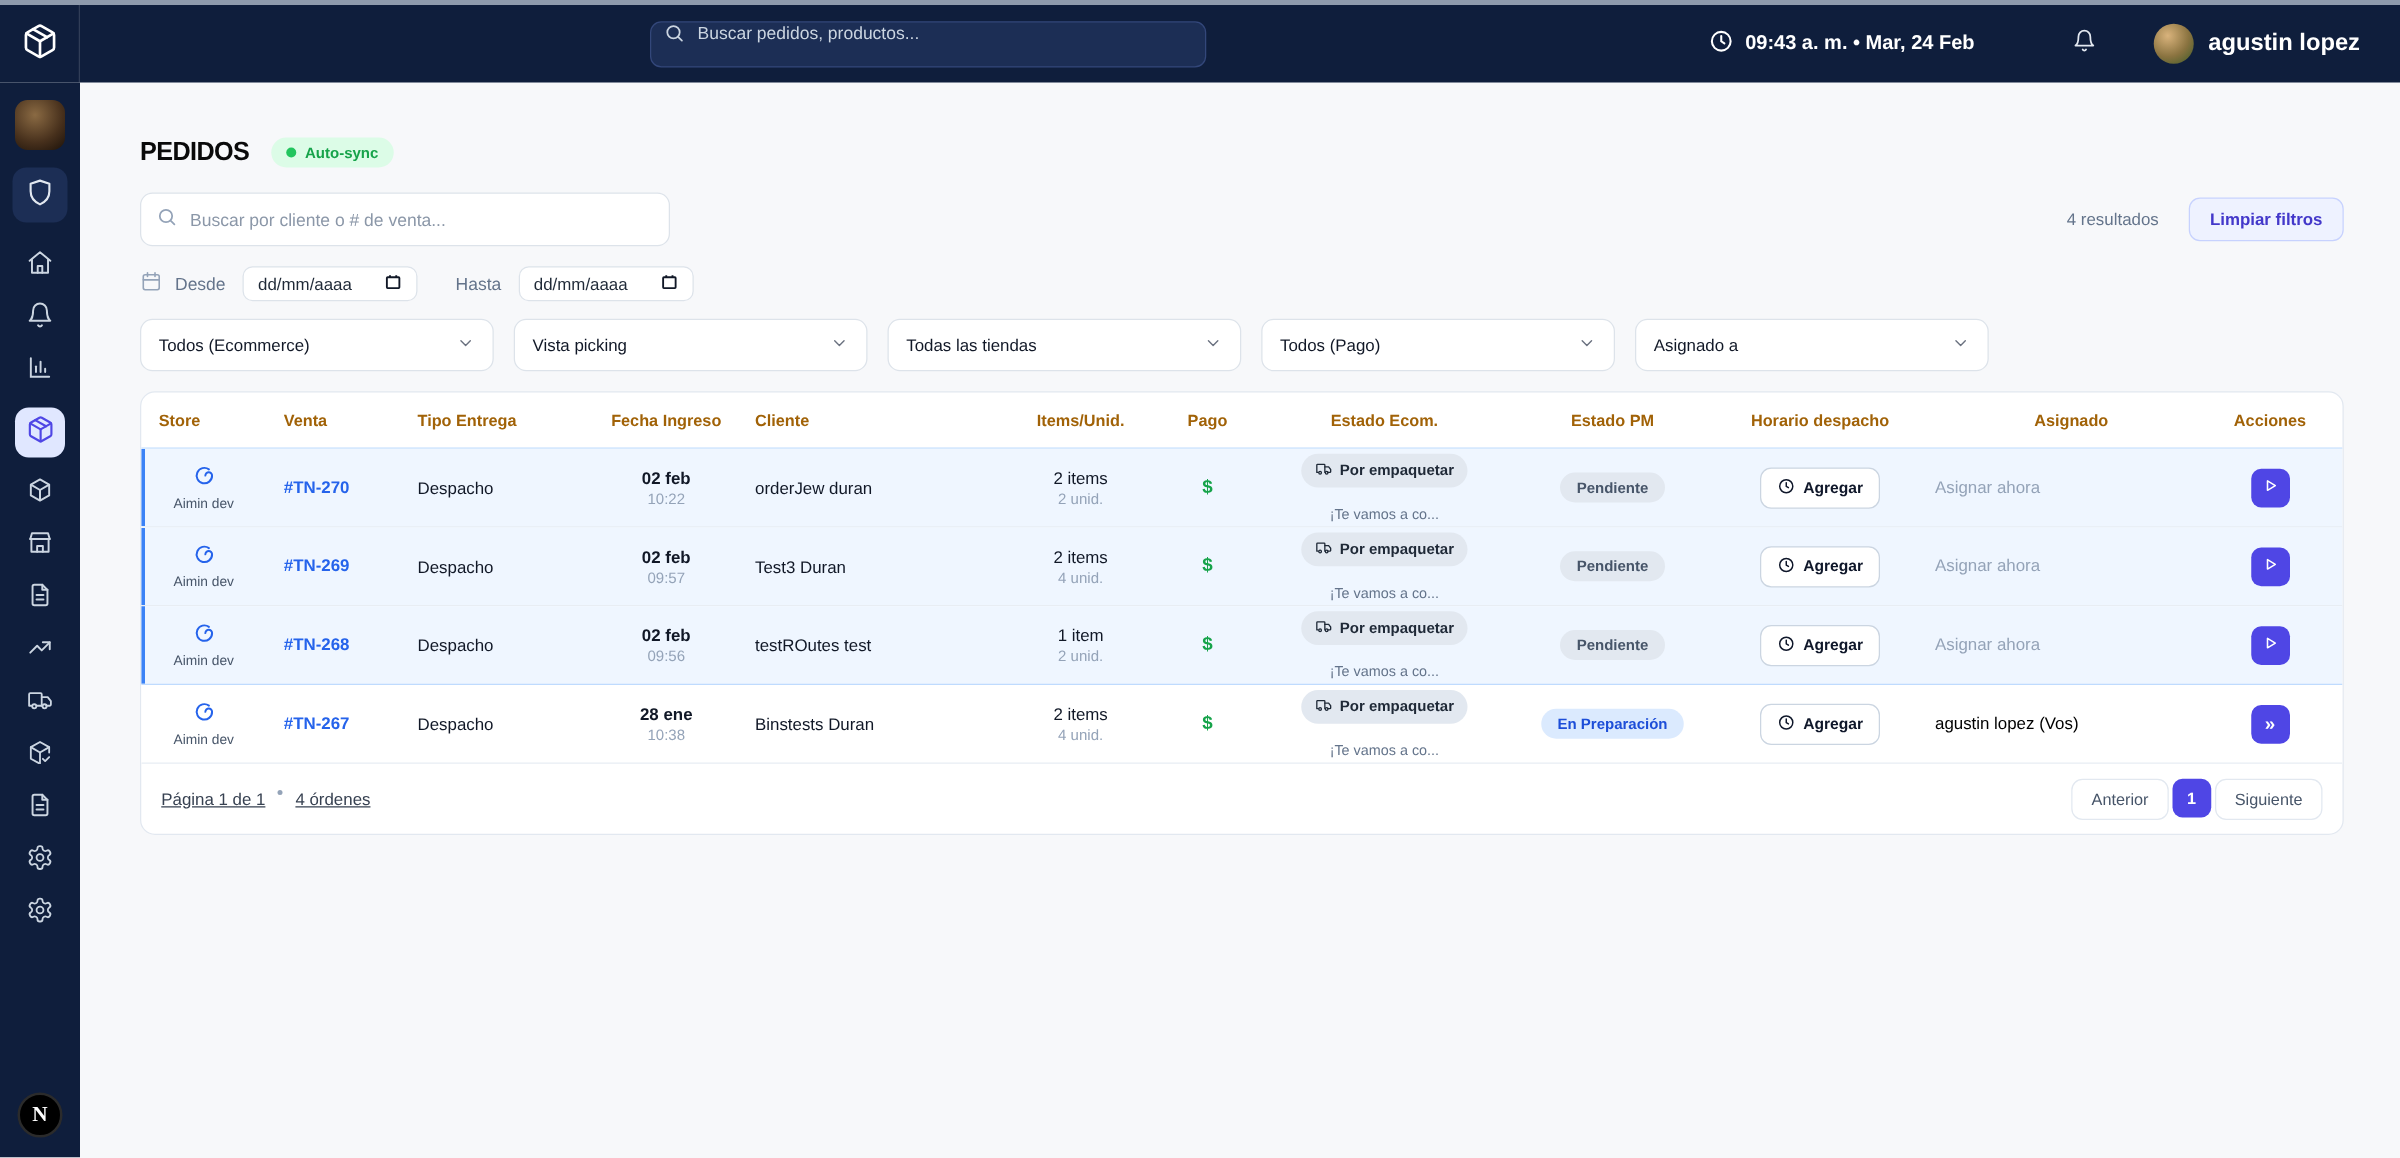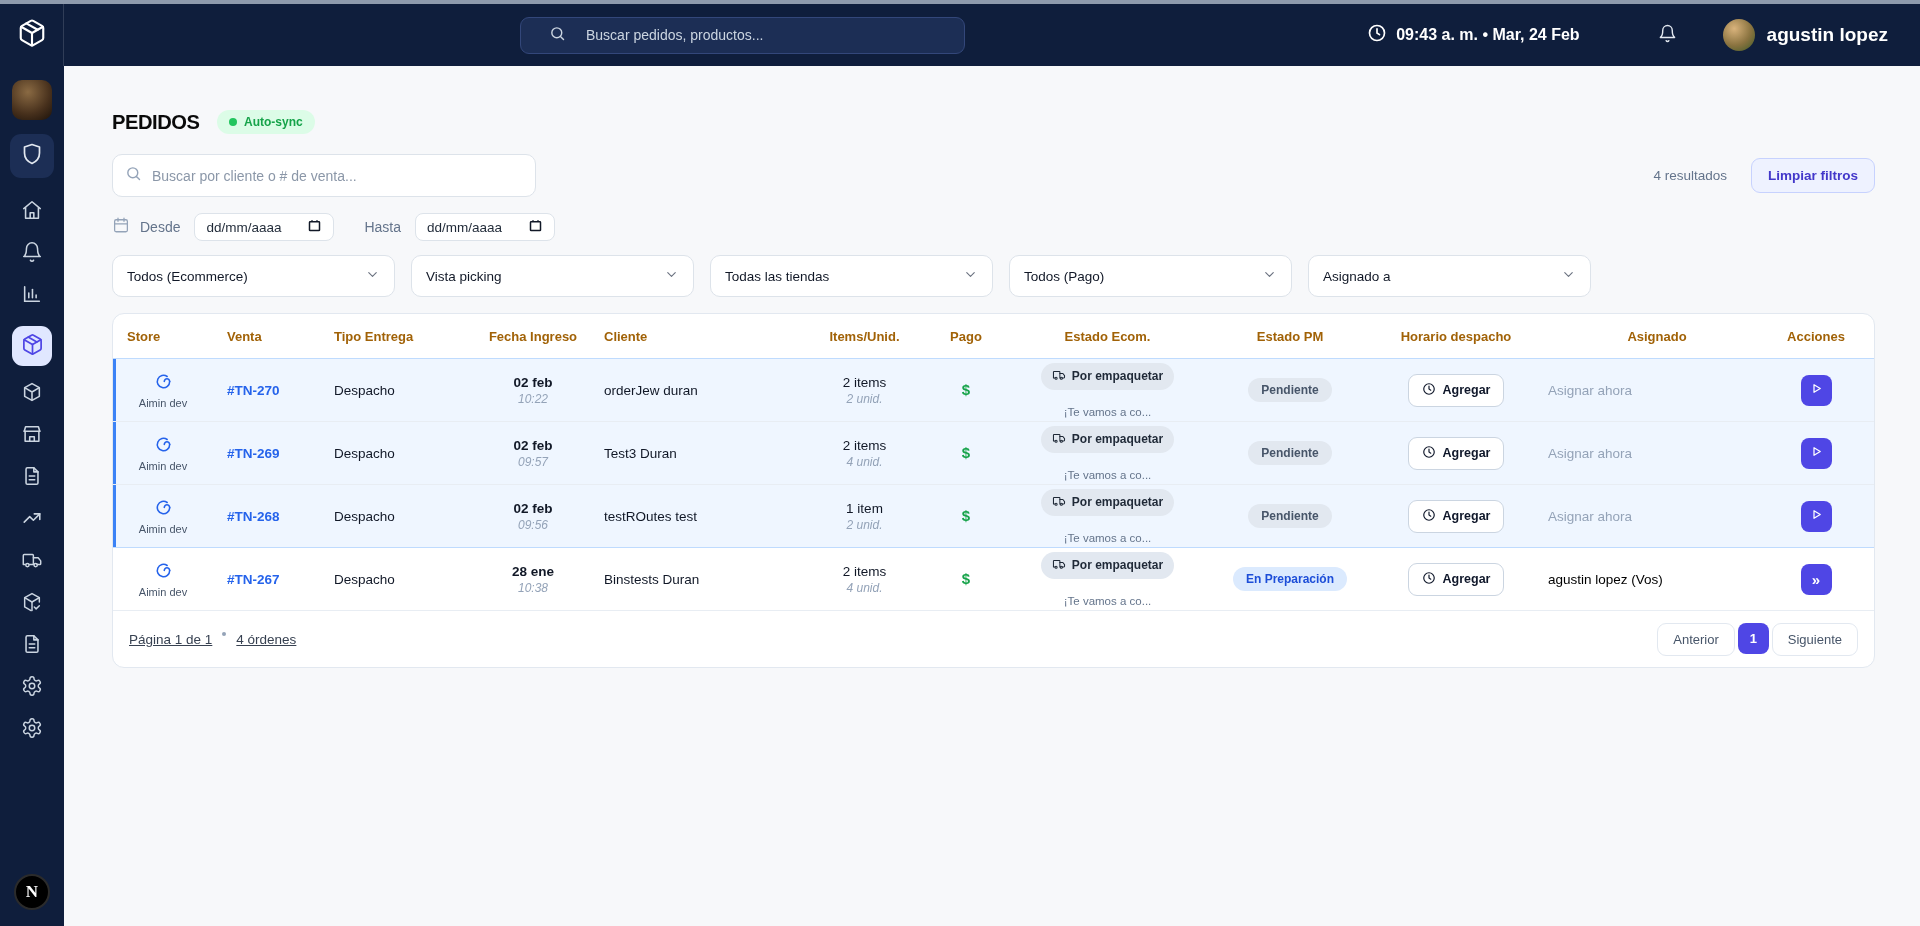--- a/index.html
+++ b/index.html
@@ -8,21 +8,21 @@
 
   
   .top-strip { height:4px; width:100%; background:#8e9aac; }
 
   
   .topbar { height:62px; background:#0f1e3c; display:flex; align-items:center; position:relative; }
   .logo-box { width:64px; height:100%; display:flex; align-items:center; justify-content:center;
               border-right:1px solid rgba(255,255,255,.14); flex:0 0 64px; }
   .logo-box svg { stroke:#ffffff; }
   .topbar-search { margin-left:456px; width:445px; height:37px; background:#1c2e55; border:1px solid #33477a;
-                   border-radius:9px; display:flex; align-items:center; padding:0 28px; gap:20px; }
+                   border-radius:9px; display:flex; align-items:flex-start; padding:0 10px; gap:10px; }
   .topbar-search svg { stroke:#cbd5e1; flex:0 0 auto; }
   .topbar-search input { background:transparent; border:none; outline:none; color:#e2e8f0; font-size:14px;
                          width:100%; font-family:"Liberation Sans", sans-serif; }
   .topbar-search input::placeholder { color:#cbd5e1; opacity:1; }
   .topbar-right { margin-left:auto; display:flex; align-items:center; padding-right:32px; }
   .clock-wrap { display:flex; align-items:center; gap:9px; color:#ffffff; font-size:16px; font-weight:bold; }
   .clock-wrap svg { stroke:#ffffff; }
   .bell-btn { margin-left:78px; display:flex; align-items:center; }
   .bell-btn svg { stroke:#e2e8f0; }
   .user-avatar { width:32px; height:32px; border-radius:50%; margin-left:46px;
@@ -96,21 +96,21 @@
   .trow.hl { background:#eff6ff; box-shadow:inset 3px 0 0 #3b82f6; }
   .trow.hl-last { border-bottom:1px solid #bfdbfe; }
 
   .cell-c { text-align:center; }
   .store-cell { display:flex; flex-direction:column; align-items:center; width:72px; gap:2px; }
   .store-cell svg { stroke:#2563eb; }
   .store-name { font-size:11px; color:#475569; }
   .order-link { color:#2563eb; font-size:13.5px; font-weight:bold; text-decoration:none; cursor:pointer; }
   .plain { font-size:13.5px; color:#111827; }
   .date-main { font-size:13.5px; font-weight:bold; color:#111827; }
-  .date-sub, .unit-sub { font-size:12px; color:#94a3b8; margin-top:2px;font-style:italic; }
+  .date-sub, .unit-sub { font-size:12px; color:#94a3b8; margin-top:2px; }
   .items-main { font-size:13.5px; color:#111827; }
   .pay { color:#16a34a; font-size:15px; font-weight:bold; }
   .ecom-wrap { display:flex; flex-direction:column; align-items:center; gap:16px; }
   .ecom-badge { display:inline-flex; align-items:center; gap:6px; background:#e2e8f0; color:#1f2937;
                 font-size:12px; font-weight:bold; padding:5px 11px; border-radius:999px; }
   .ecom-badge svg { stroke:#1f2937; }
   .ecom-note { font-size:11.5px; color:#64748b; }
   .pm-badge { display:inline-block; background:#e2e8f0; color:#475569; font-size:12px; font-weight:bold;
               padding:5px 13px; border-radius:999px; }
   .pm-badge.preparing { background:#dbeafe; color:#1d4ed8; }

